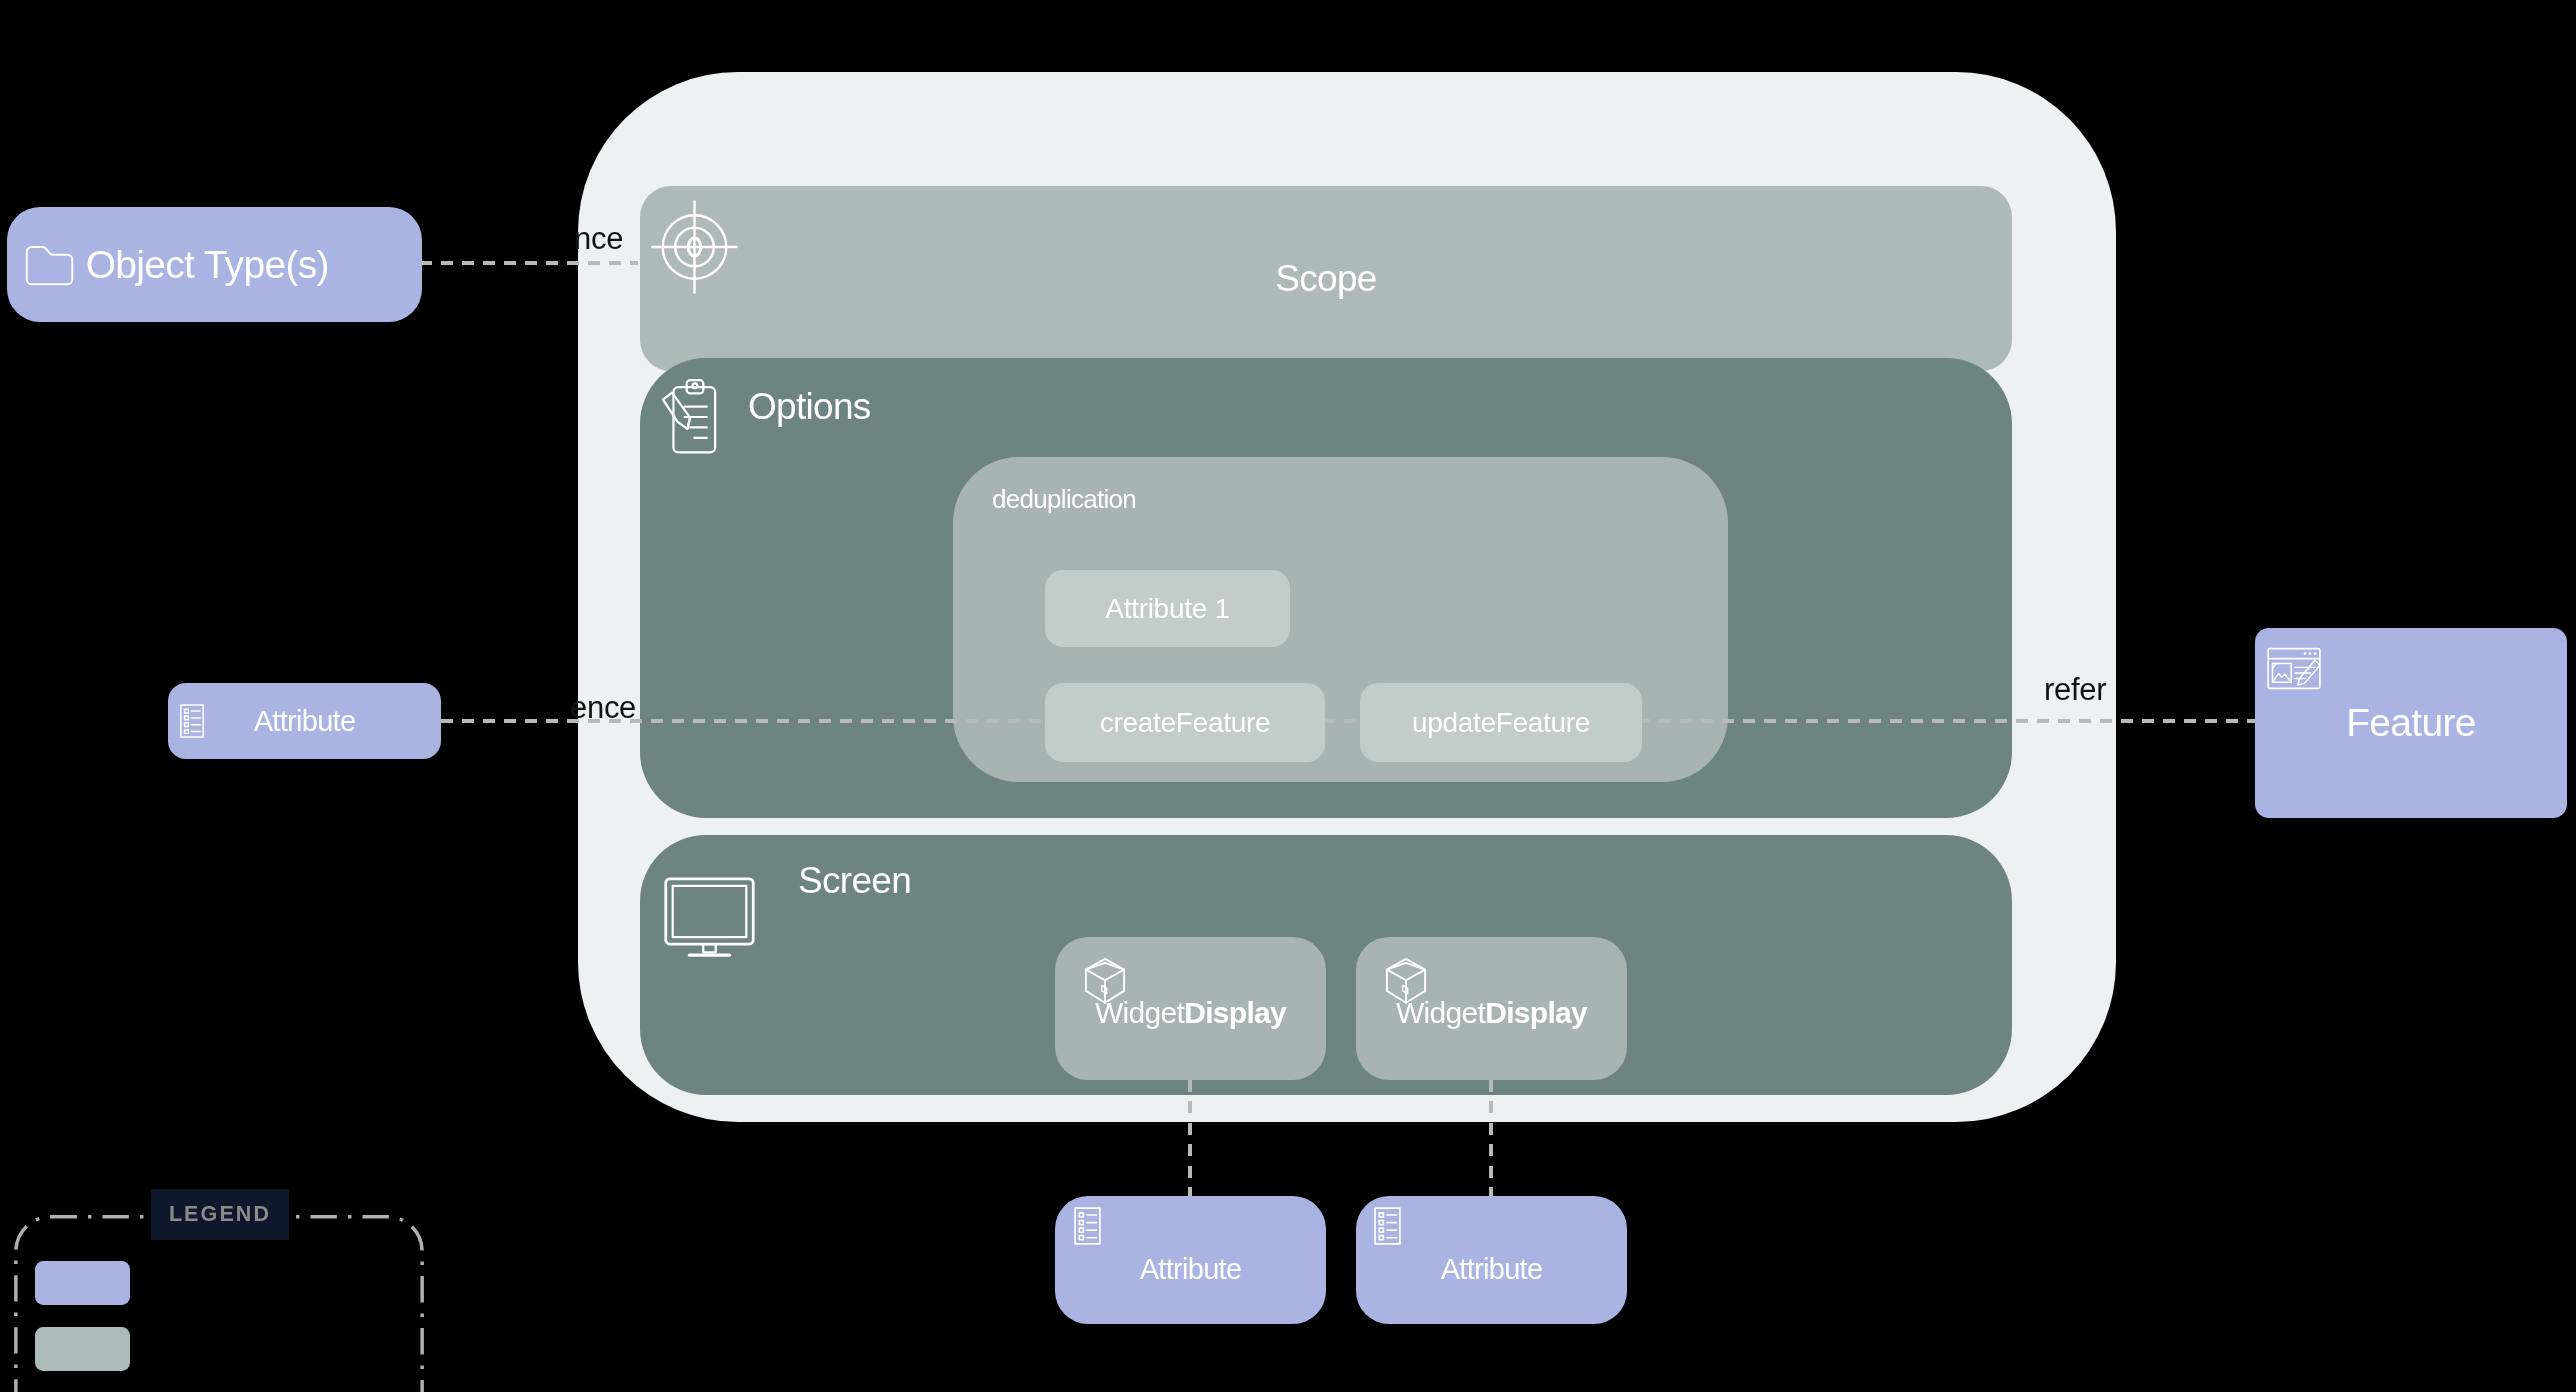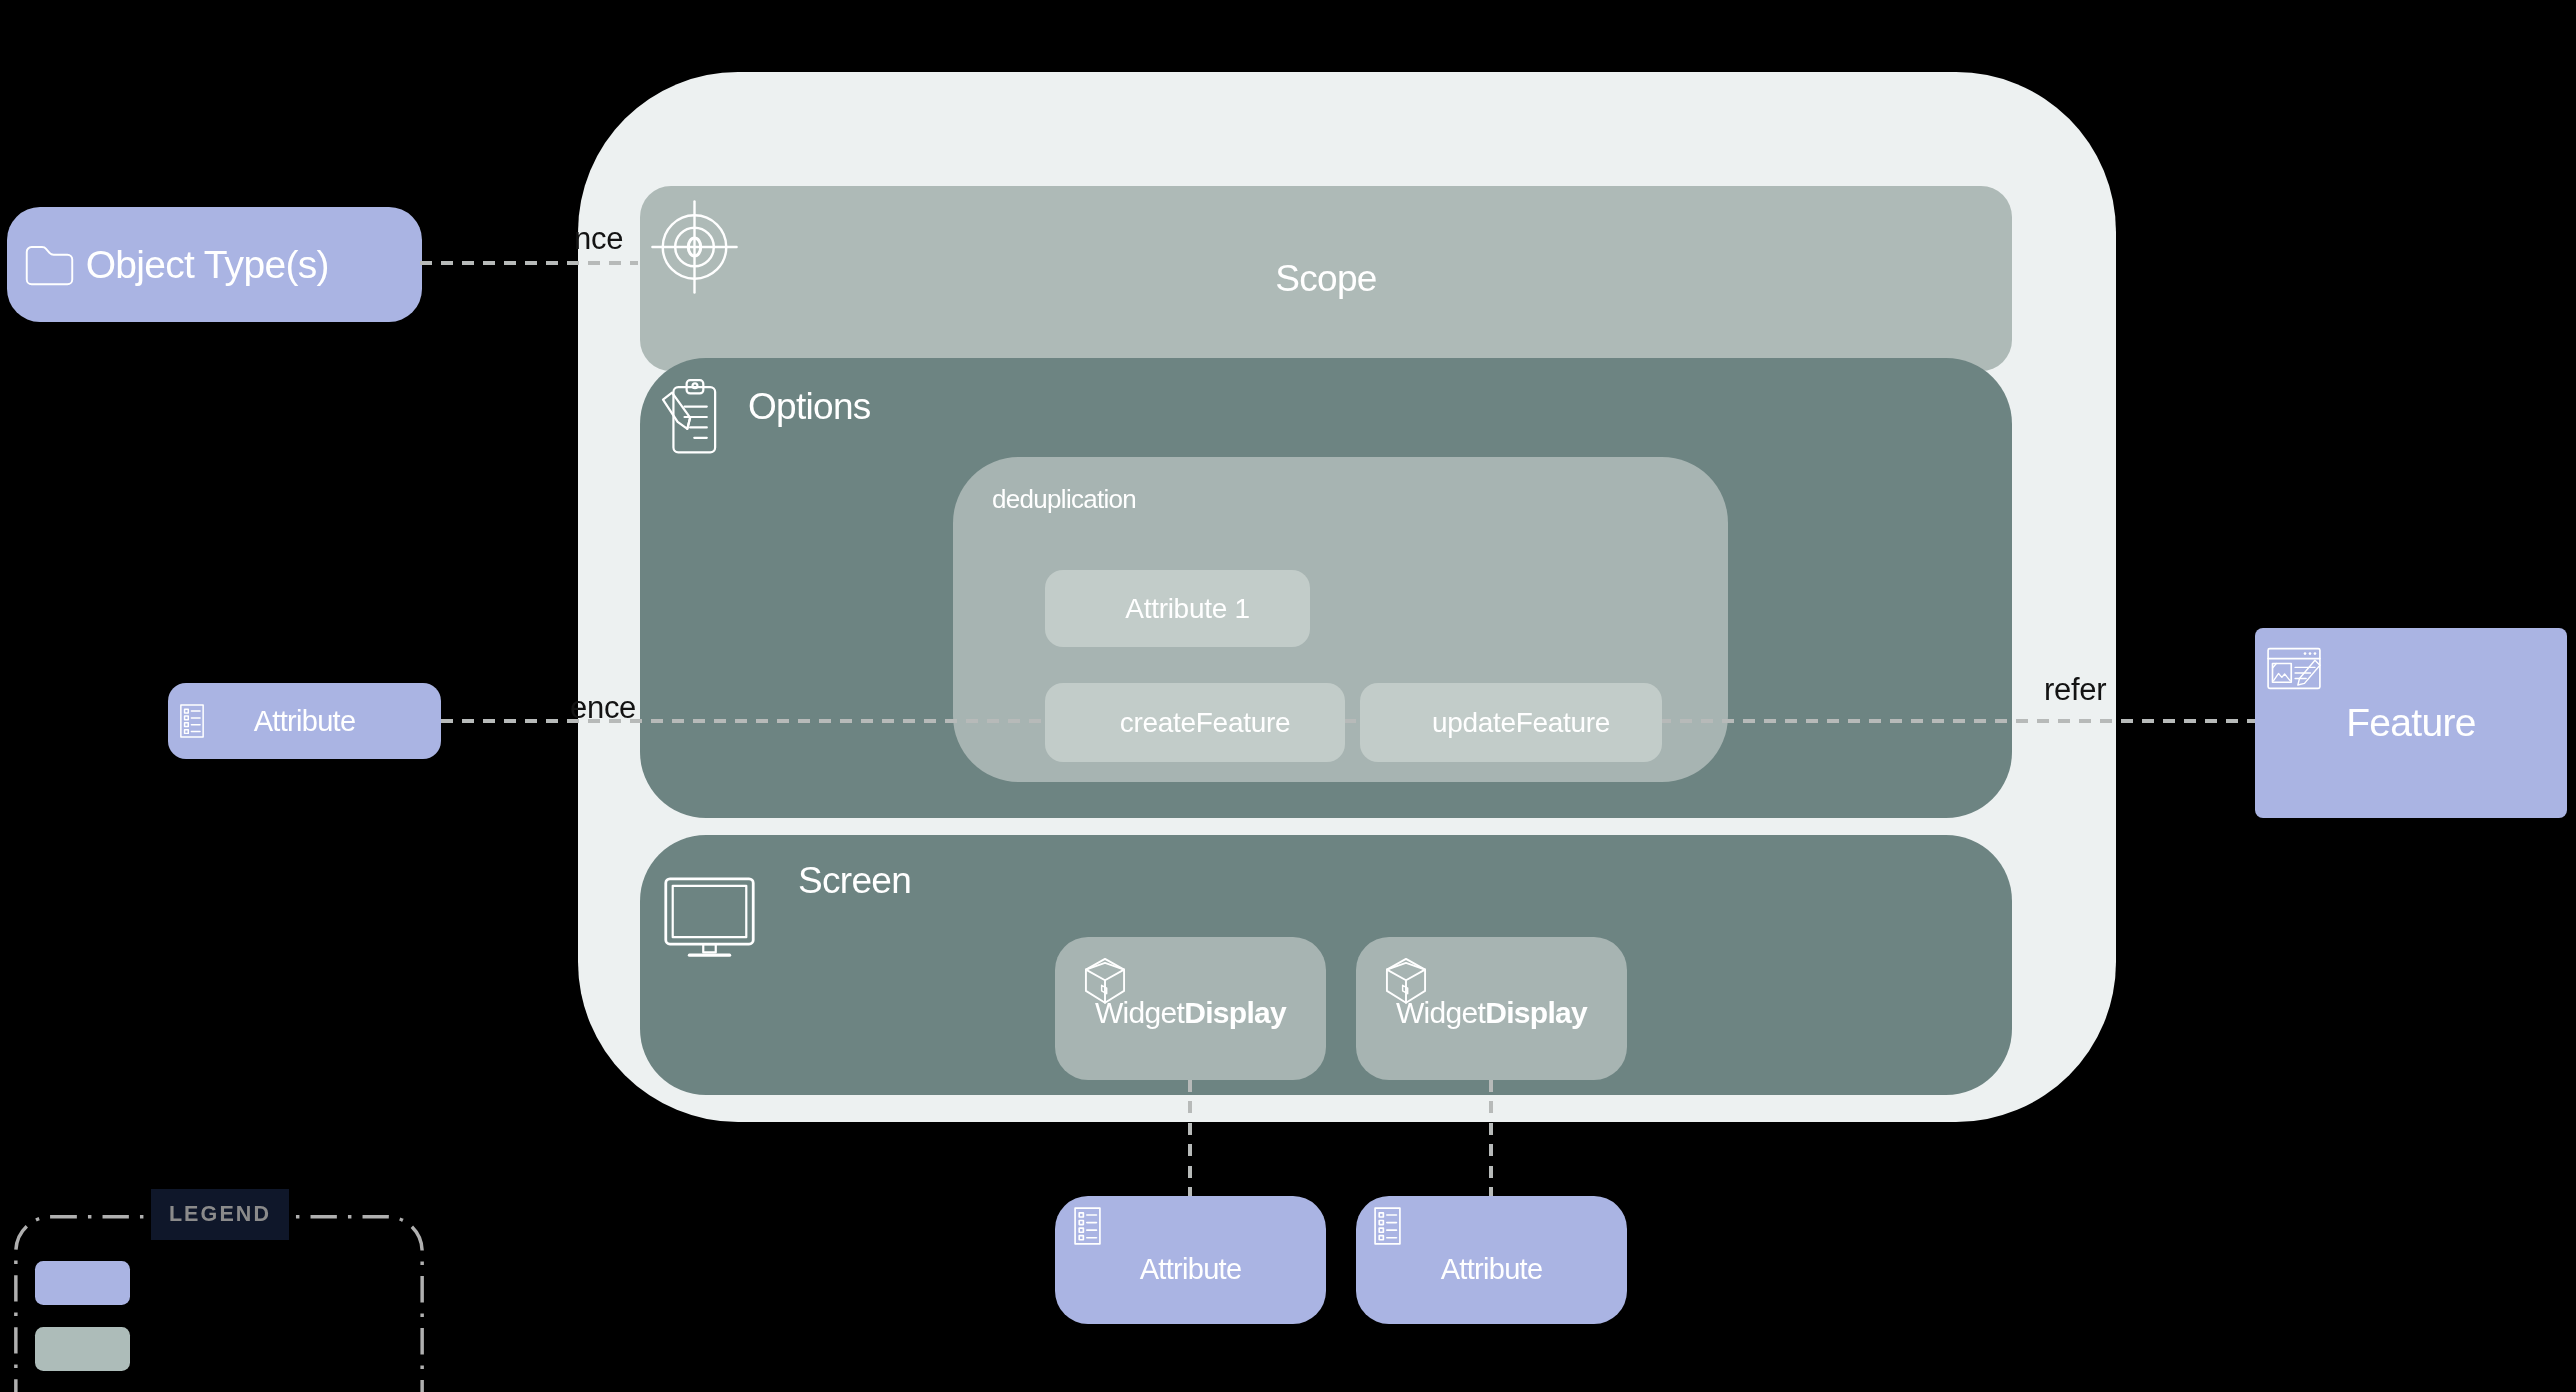--- a/index.html
+++ b/index.html
@@ -17,35 +17,35 @@
   .scope-label{font-size:37px;}
   
   .section{background:#6d8482;border-radius:66px;}
   .options{left:640px;top:358px;width:1372px;height:460px;}
   .screen{left:640px;top:835px;width:1372px;height:260px;}
   .section-label{font-size:37px;}
   
   .dedup{left:953px;top:457px;width:775px;height:325px;border-radius:66px;background:#a7b4b2;}
   .dedup-label{left:992px;top:484px;font-size:26px;}
   .chip{background:#c2ccc9;border-radius:18px;display:flex;align-items:center;justify-content:center;
-        font-size:28px;color:#fff;letter-spacing:-0.3px;white-space:nowrap;padding-left:20px;}
+        font-size:28px;color:#fff;letter-spacing:-0.3px;white-space:nowrap;}
   
   .widget{width:271px;height:143px;border-radius:33px;background:#a7b4b2;top:937px;
           display:flex;flex-direction:row;align-items:center;justify-content:center;padding-top:9.7px;box-sizing:border-box;}
   .widget-title{font-size:30px;line-height:40px;}
   .widget-sub{font-size:30px;line-height:40px;font-weight:bold;}
   
   .entity{background:#aab4e3;color:#fff;}
   .object-box{left:7px;top:207px;width:415px;height:115px;border-radius:33px;
               display:flex;align-items:center;justify-content:flex-start;padding-left:16.7px;box-sizing:border-box;gap:11px;}
   .object-label{font-size:39px;}
   .attr-left{left:168px;top:683px;width:273px;height:76px;border-radius:18px;
              display:flex;align-items:center;justify-content:center;}
   .attr-left-label{font-size:29px;}
-  .feature-box{left:2255px;top:628px;width:312px;height:190px;border-radius:8px;
+  .feature-box{left:2255px;top:628px;width:312px;height:190px;border-radius:14px;
                display:flex;align-items:center;justify-content:center;}
   .feature-label{font-size:39px;}
   .attr-bottom{width:271px;height:128px;border-radius:33px;top:1196px;
                display:flex;align-items:center;justify-content:center;padding-top:18px;box-sizing:border-box;}
   .attr-bottom-label{font-size:29px;}
   
   .dash-h{height:4.2px;background:repeating-linear-gradient(90deg,#b7bab9 0 11.8px,transparent 11.8px 21px);}
   .dash-v{width:4.2px;background:repeating-linear-gradient(180deg,#b7bab9 0 11.8px,transparent 11.8px 21.5px);}
   
   .conn-label{font-size:31px;line-height:39px;color:#131313;white-space:nowrap;letter-spacing:-0.3px;}

